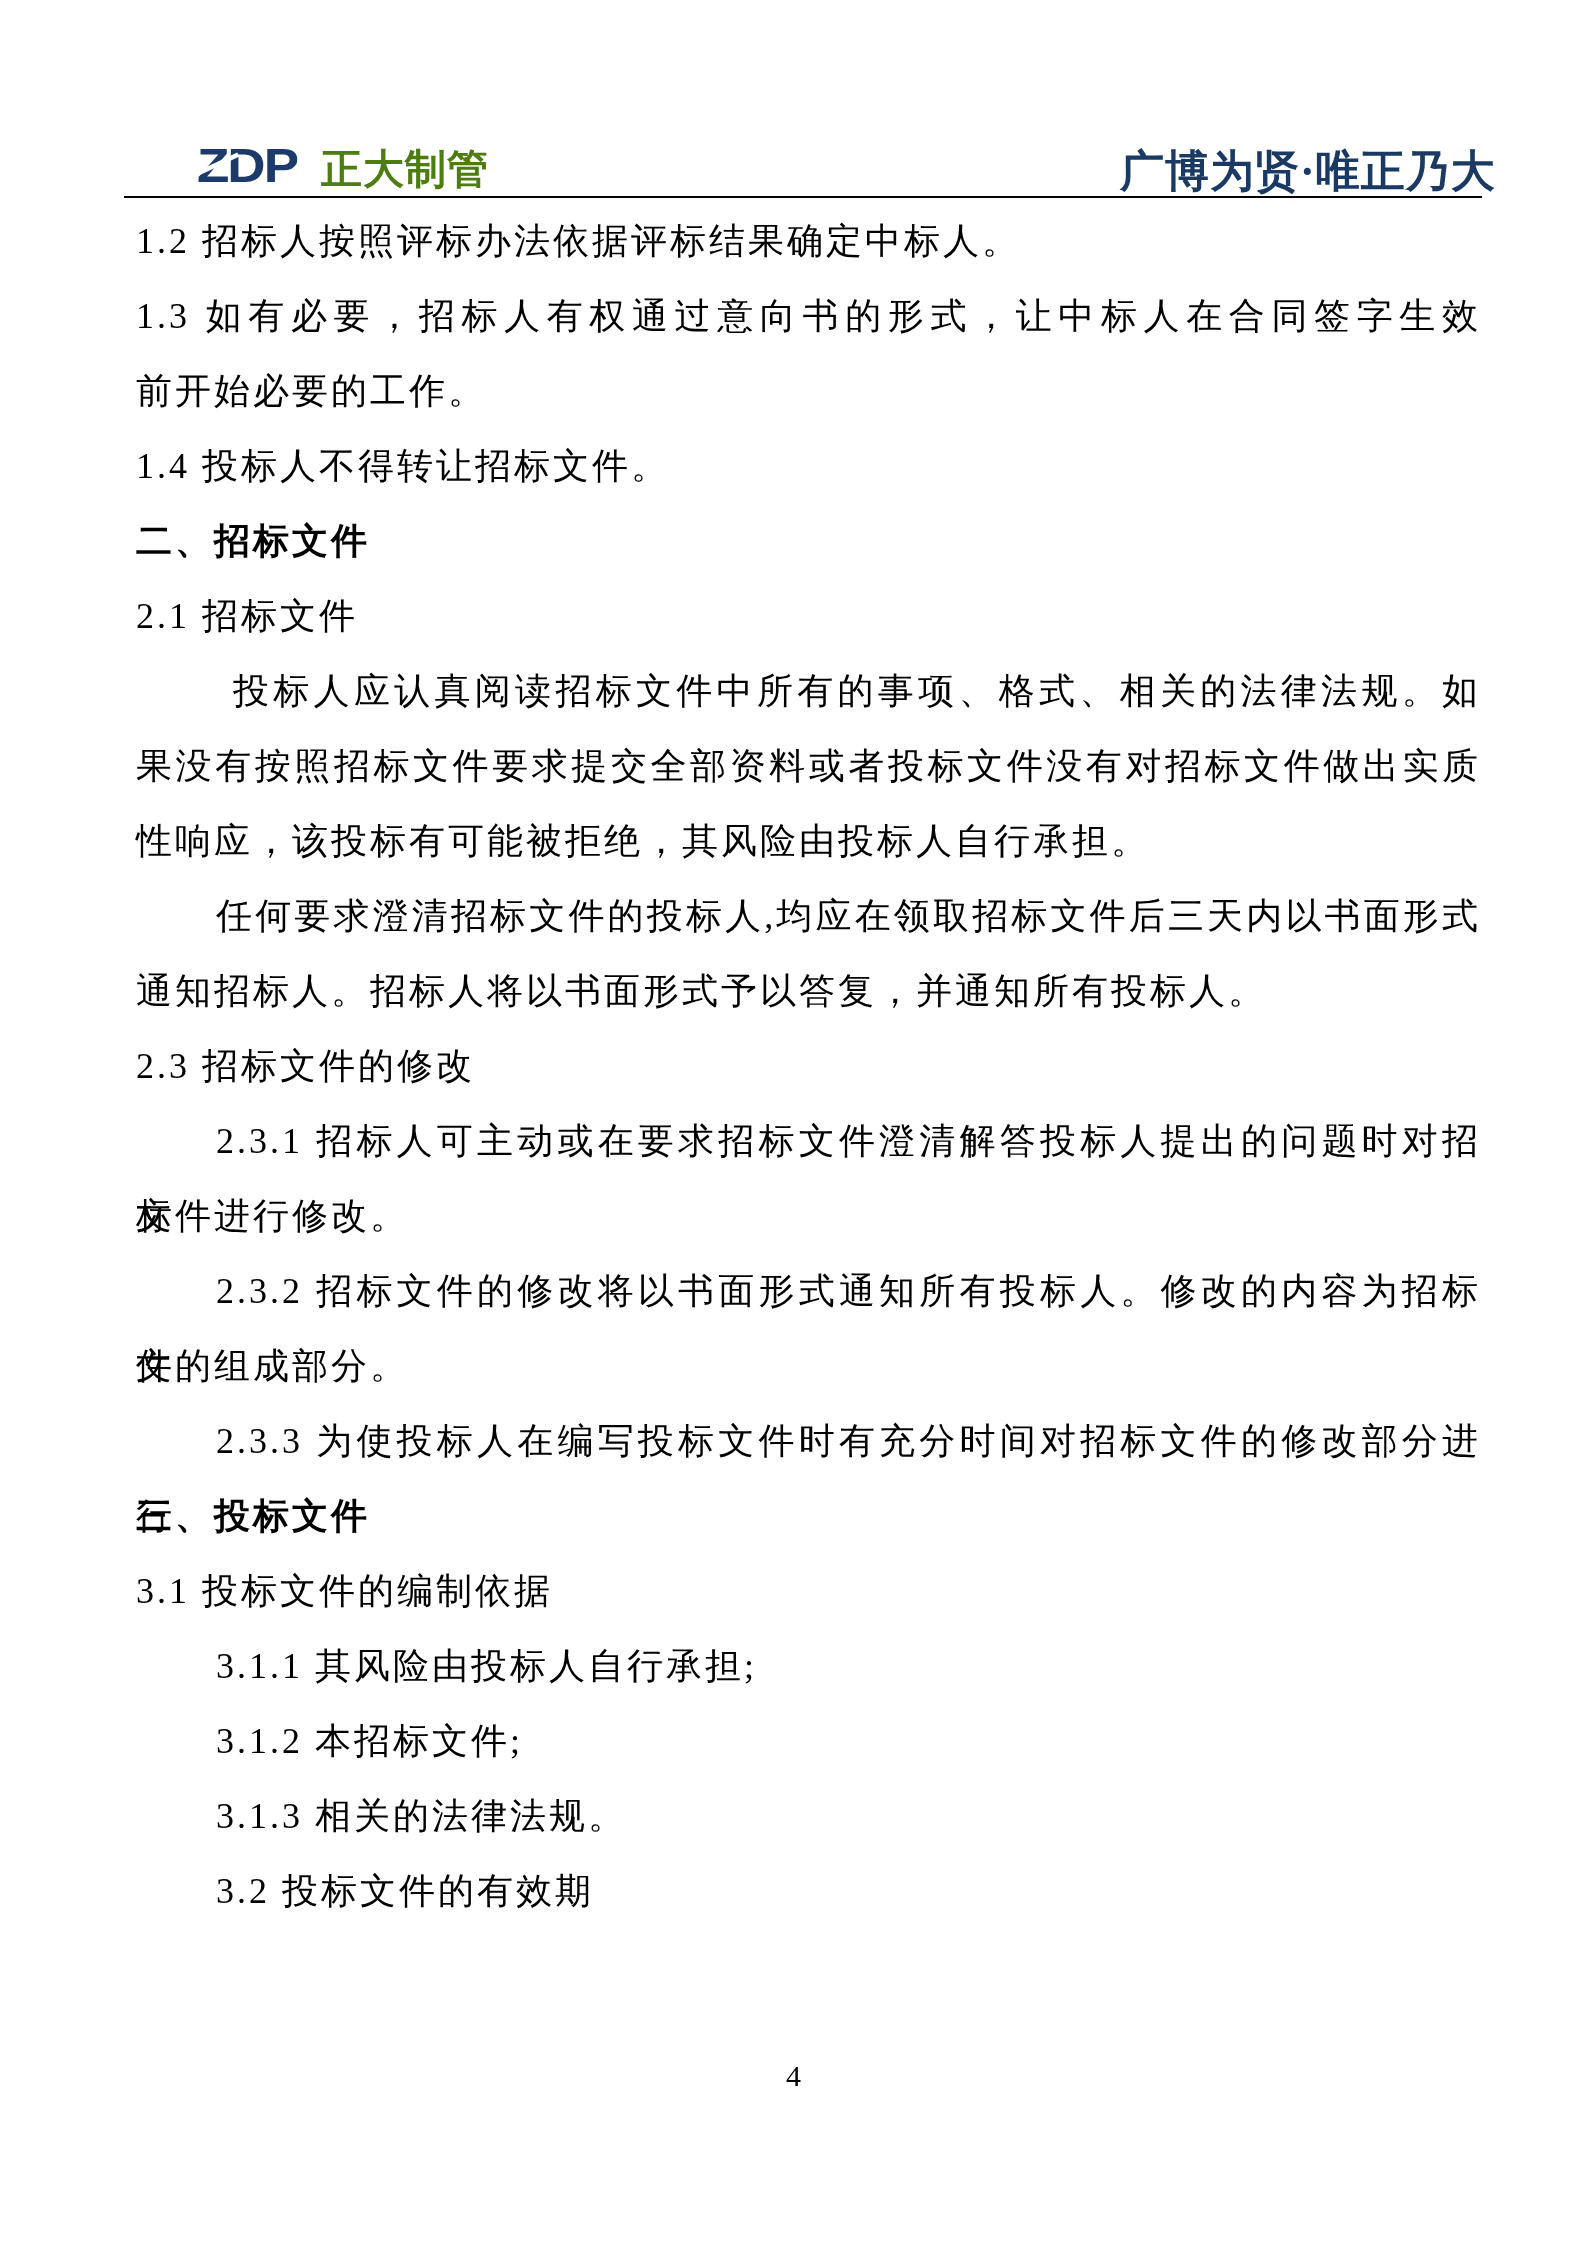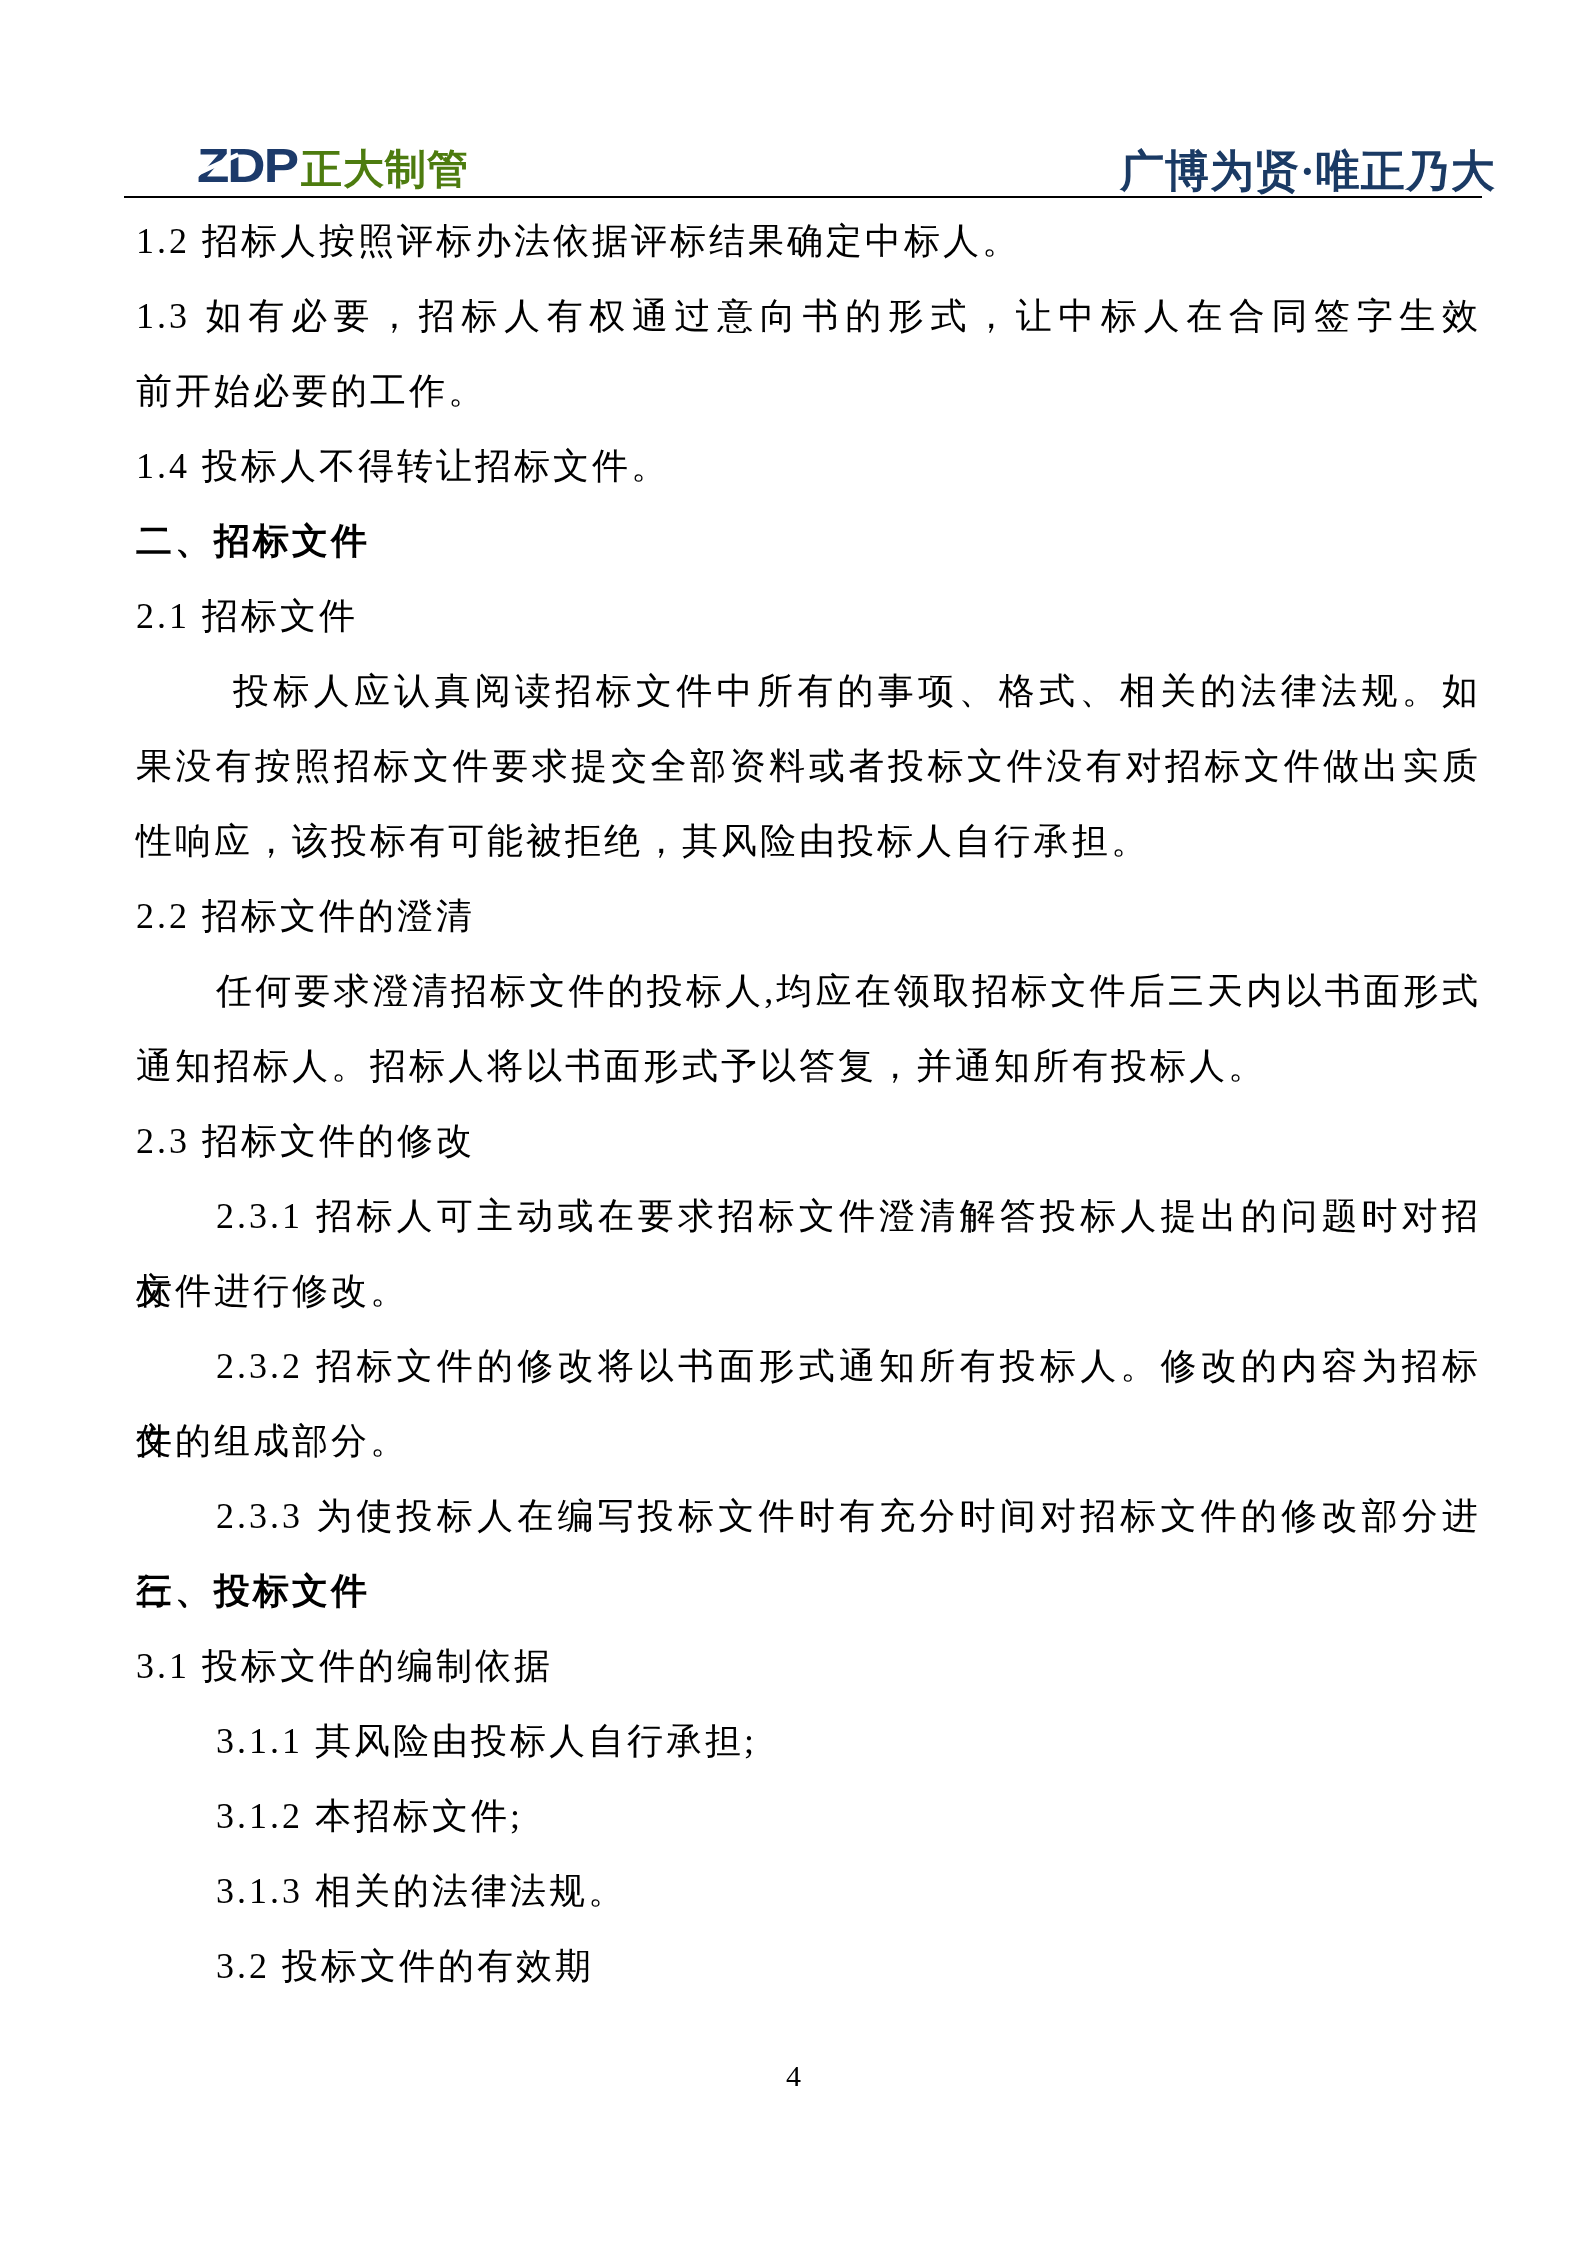--- a/index.html
+++ b/index.html
@@ -14,21 +14,21 @@
     font-family: "Liberation Serif", "DejaVu Serif", serif;
   }
 
   
   .header-logo {
     position: absolute;
     left: 197px;
     top: 138px;
     display: flex;
     align-items: baseline;
-    gap: 4px;
+    gap: 24px;
     white-space: nowrap;
   }
   .logo-zdp {
     position: relative;
     font-family: "Liberation Sans", "DejaVu Sans", sans-serif;
     font-weight: 900;
     font-size: 53px;
     line-height: 1;
     letter-spacing: -2px;
     transform: scaleY(0.92);
@@ -125,21 +125,20 @@
   <div class="doc-body" id="doc-lines">
       <div class="doc-line">1.2 招标人按照评标办法依据评标结果确定中标人。</div>
       <div class="doc-line fill">1.3 如有必要，招标人有权通过意向书的形式，让中标人在合同签字生效</div>
       <div class="doc-line">前开始必要的工作。</div>
       <div class="doc-line">1.4 投标人不得转让招标文件。</div>
       <div class="doc-line bold">二、招标文件</div>
       <div class="doc-line">2.1 招标文件</div>
       <div class="doc-line fill ind25">投标人应认真阅读招标文件中所有的事项、格式、相关的法律法规。如</div>
       <div class="doc-line fill">果没有按照招标文件要求提交全部资料或者投标文件没有对招标文件做出实质</div>
       <div class="doc-line">性响应，该投标有可能被拒绝，其风险由投标人自行承担。</div>
-      <div class="doc-line">2.2 招标文件的澄清</div>
       <div class="doc-line fill ind2">任何要求澄清招标文件的投标人,均应在领取招标文件后三天内以书面形式</div>
       <div class="doc-line">通知招标人。招标人将以书面形式予以答复，并通知所有投标人。</div>
       <div class="doc-line">2.3 招标文件的修改</div>
       <div class="doc-line fill ind2">2.3.1 招标人可主动或在要求招标文件澄清解答投标人提出的问题时对招标</div>
       <div class="doc-line">文件进行修改。</div>
       <div class="doc-line fill ind2">2.3.2 招标文件的修改将以书面形式通知所有投标人。修改的内容为招标文</div>
       <div class="doc-line">件的组成部分。</div>
       <div class="doc-line fill ind2">2.3.3 为使投标人在编写投标文件时有充分时间对招标文件的修改部分进行</div>
       <div class="doc-line bold">三、投标文件</div>
       <div class="doc-line">3.1 投标文件的编制依据</div>

